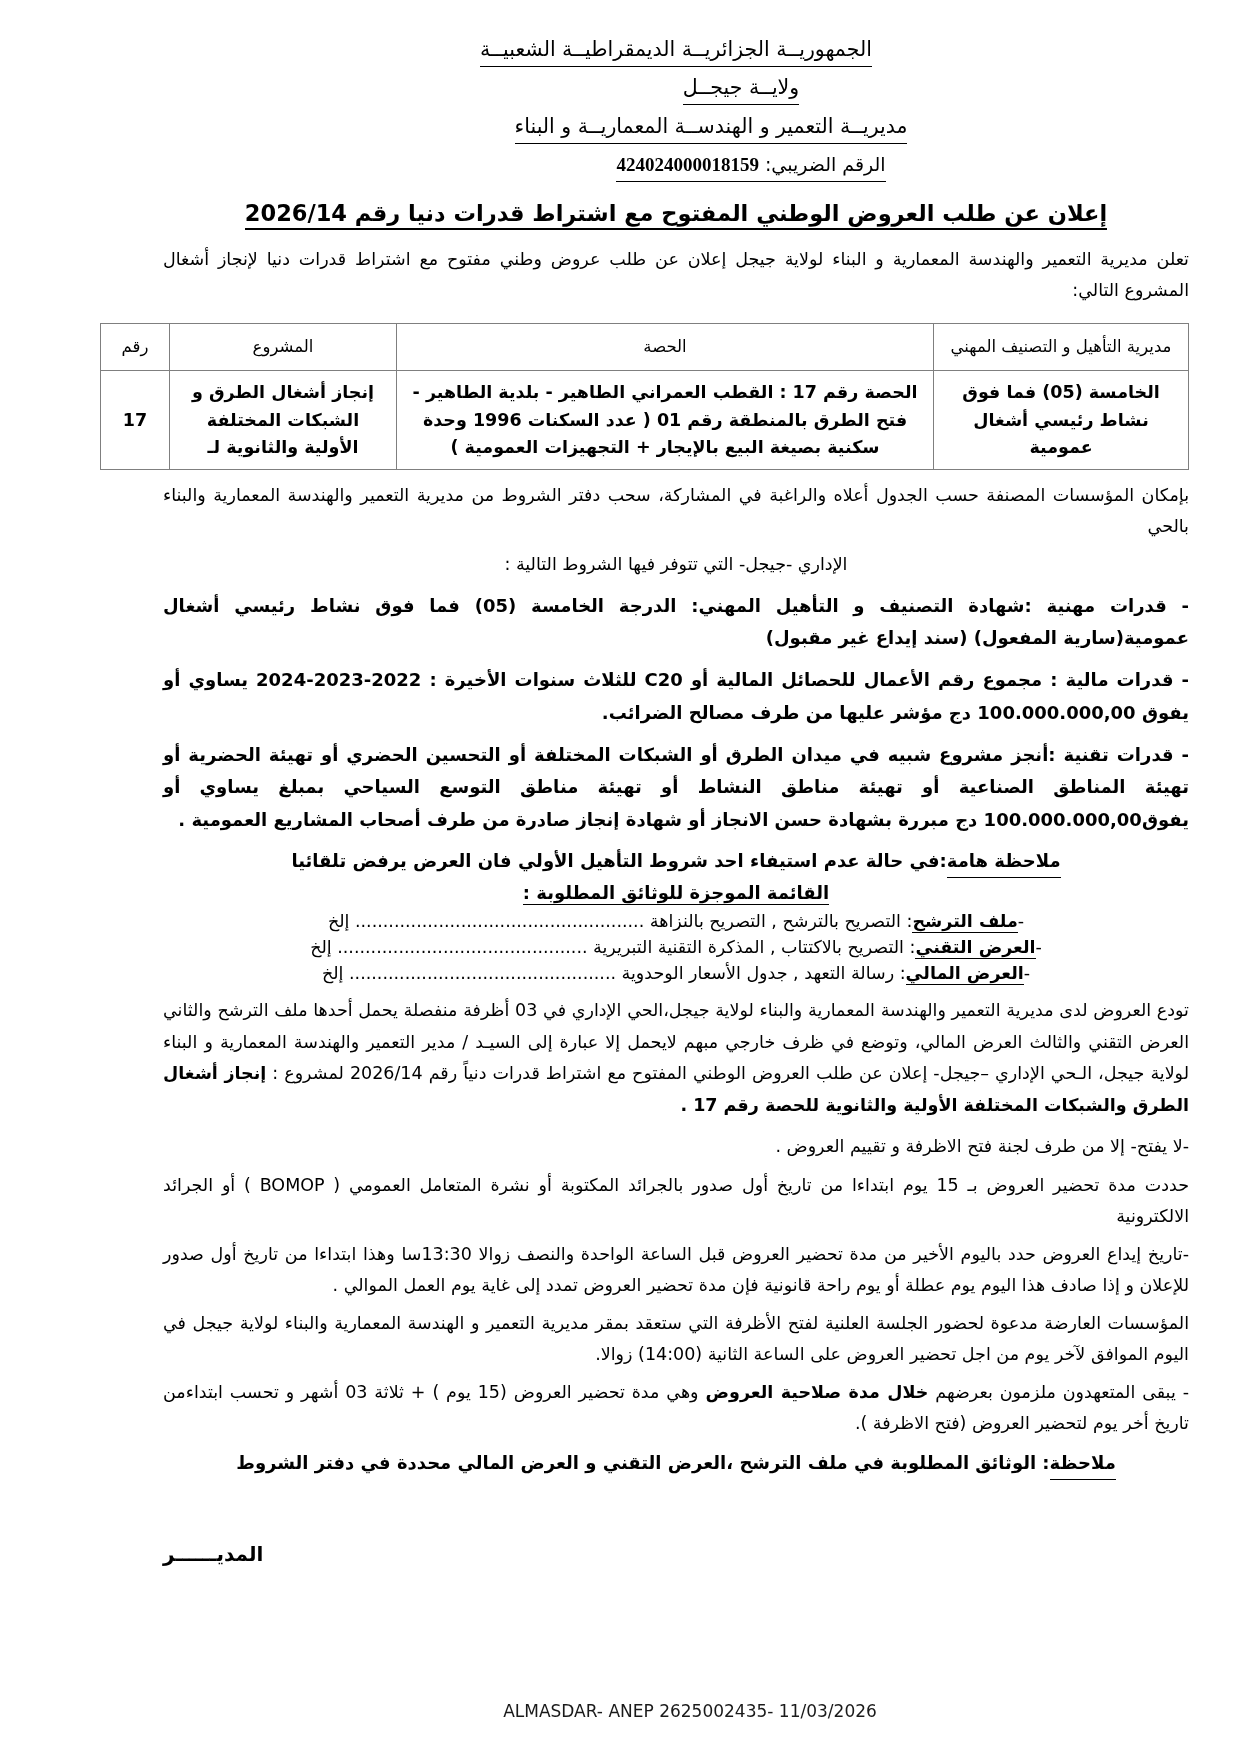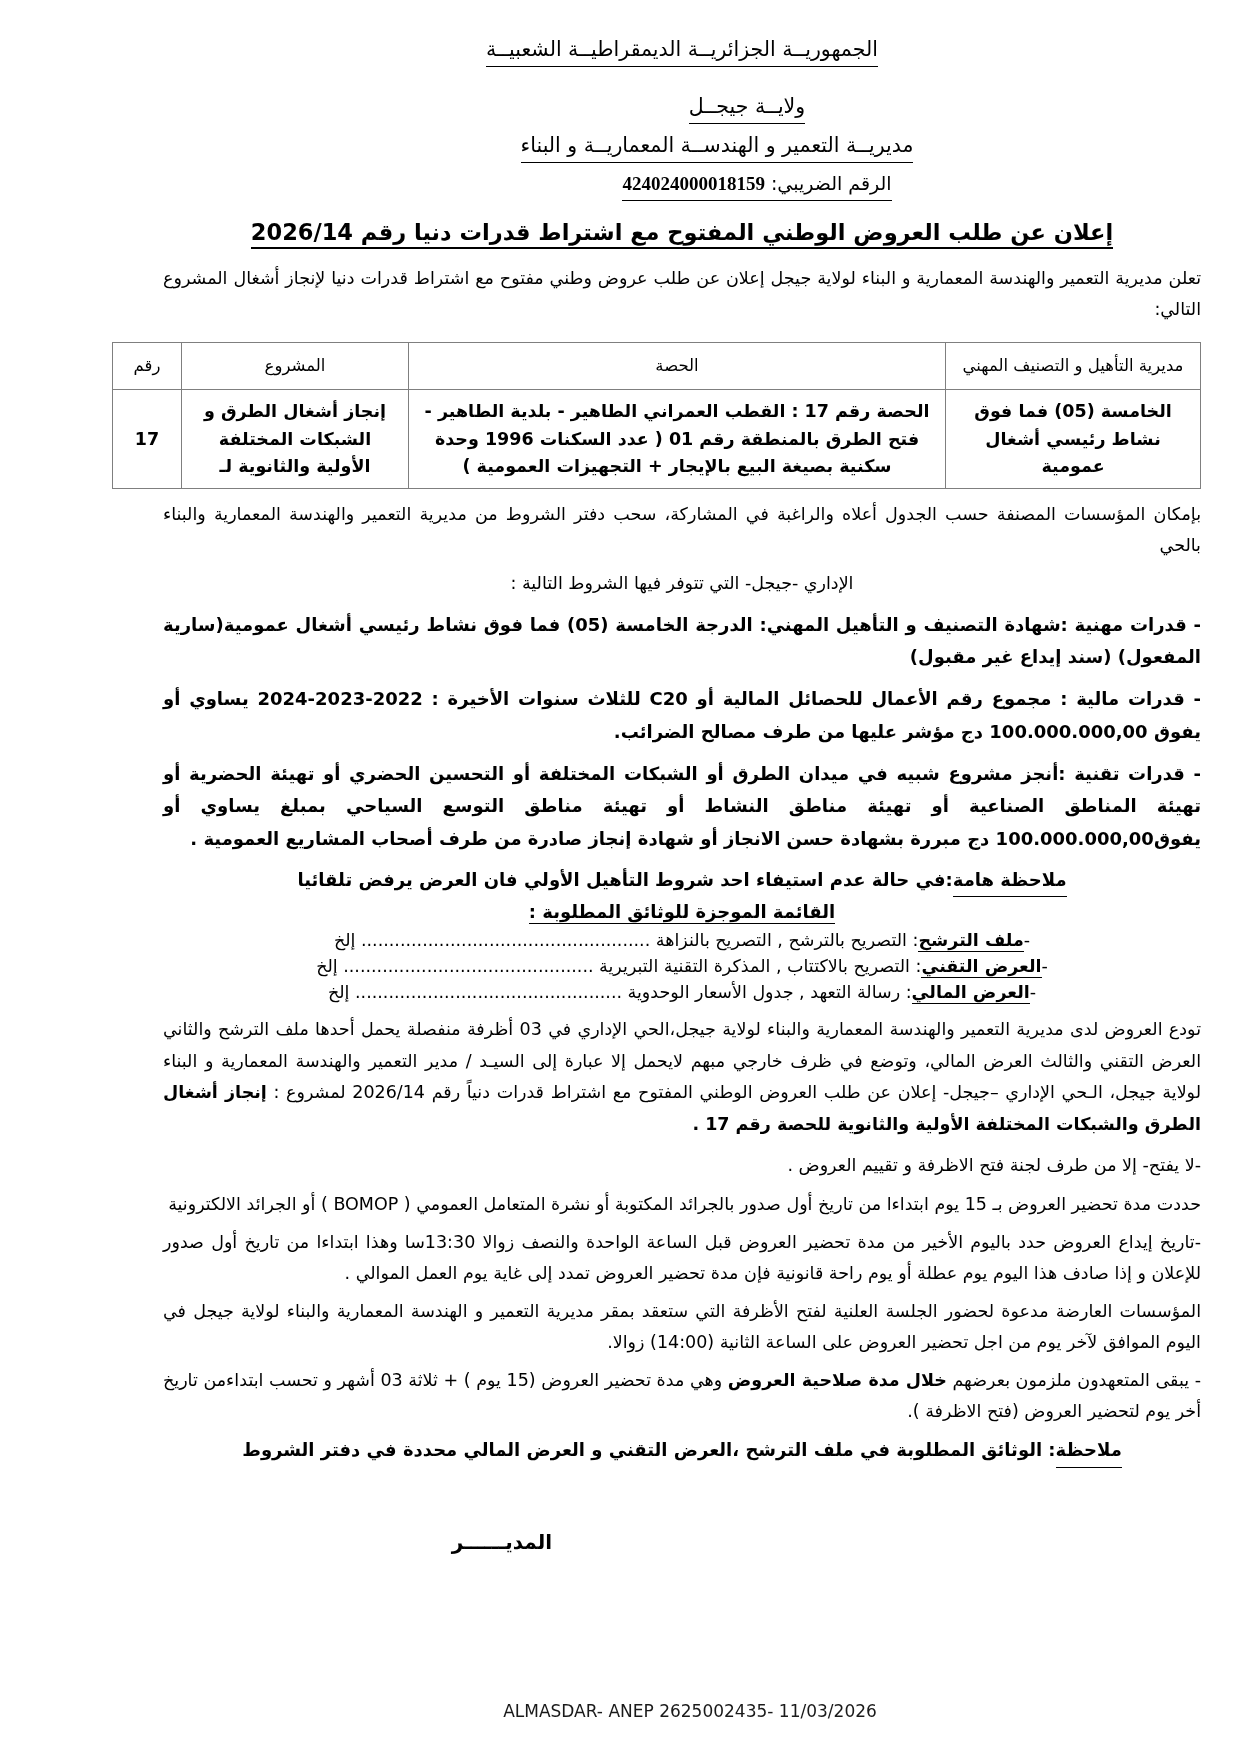--- a/index.html
+++ b/index.html
@@ -12,39 +12,39 @@
     width: 1241px;
     min-height: 1755px;
     font-family: "DejaVu Sans", "Liberation Sans", sans-serif;
     color: #000000;
     position: relative;
   }
   .page {
     width: 1118px;
     min-height: 1755px;
     box-sizing: border-box;
-    padding: 24px 40px 20px 40px;
+    padding: 24px 52px 20px 40px;
     position: relative;
   }
   
   .hdr-line {
     text-align: center;
     font-size: 20.5px;
     line-height: 1.52;
     letter-spacing: 0.5px;
     margin: 0 0 4px 0;
     direction: rtl;
   }
   .hdr-line span.u {
     border-bottom: 1.6px solid #000;
     padding-bottom: 1px;
     display: inline-block;
   }
   .hdr-republic { margin-top: 10px; }
-  .hdr-wilaya   { margin-top: 24px;  padding-left: 130px; }
+  .hdr-wilaya   { margin-top: 5px;  padding-left: 130px; }
   .hdr-dir      { margin-top: 6px;  padding-left: 70px; }
   .hdr-nif      { margin-top: 6px;  padding-left: 150px; font-size: 19px; }
   .hdr-nif .num { font-family: "Liberation Serif", serif; }
 
   .title-main {
     text-align: center;
     font-size: 22.5px;
     font-weight: bold;
     margin-top: 18px;
     direction: rtl;
@@ -167,21 +167,21 @@
     font-size: 19px;
     direction: rtl;
     text-align: right;
   }
   .sig-date .dotline { letter-spacing: 1px; }
   .sig-title {
     font-size: 20px;
     font-weight: bold;
     margin-top: 26px;
     padding-right: 60px;
-    text-align: center;
+    text-align: left;
     direction: rtl;
   }
 
   
   .footer {
     position: absolute;
     left: 16px;
     right: 0;
     bottom: 34px;
     text-align: center;

